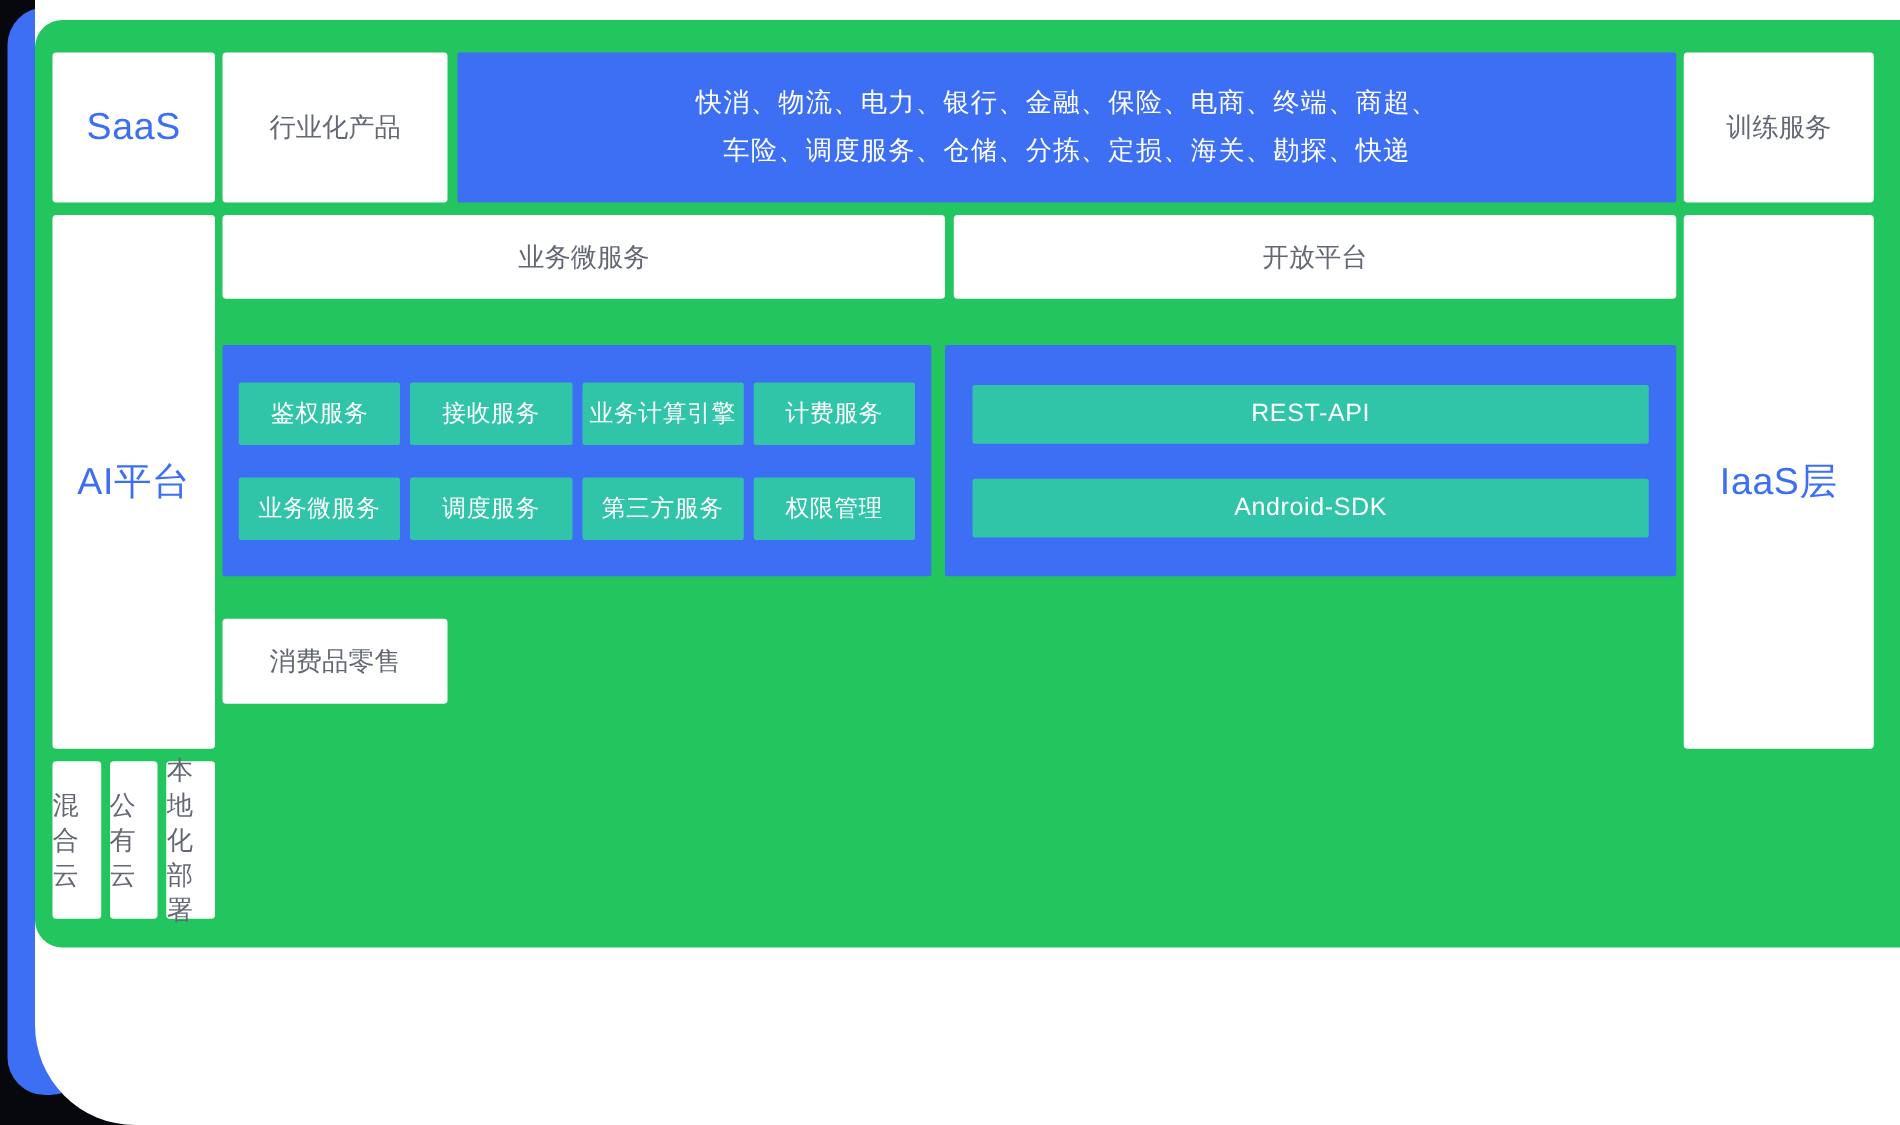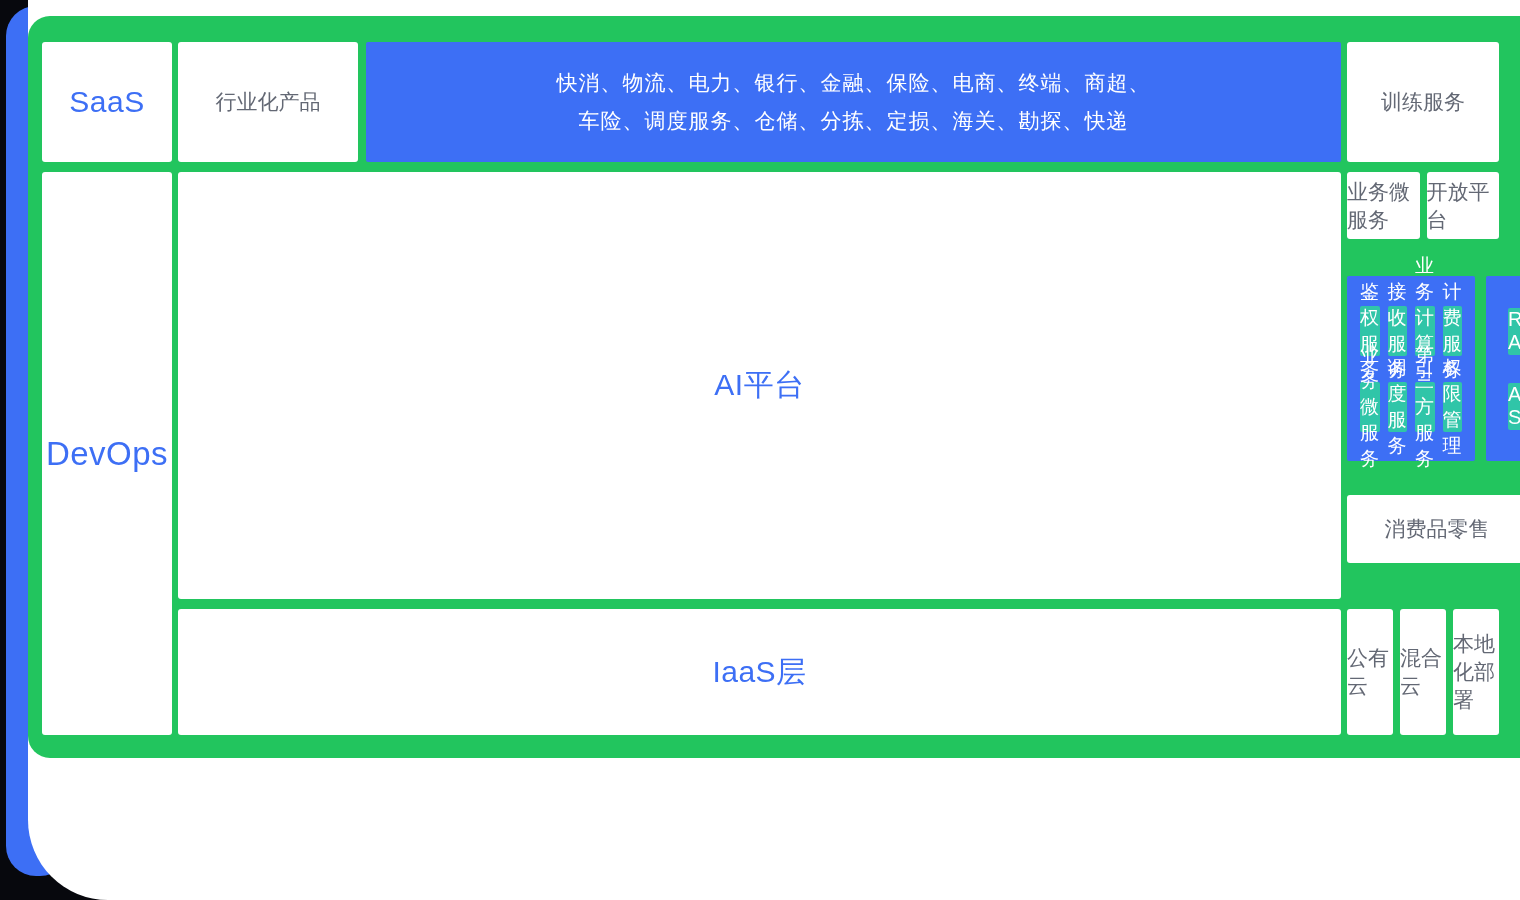--- a/index.html
+++ b/index.html
@@ -152,34 +152,31 @@
 
       <div class="training-row">
         <div class="box side-label">
           <span class="gray-label">消费品零售</span>
         </div>
 
       </div>
 
     </div>
 
-    <div class="box devops-box">
-      <span class="layer-label">DevOps</span>
-    </div>
 
     <div class="box">
       <span class="layer-label">IaaS层</span>
     </div>
 
     <div class="iaas-mid">
       <div class="box">
-        <span class="gray-label">公有云</span>
+        <span class="gray-label">混合云</span>
       </div>
       <div class="box">
-        <span class="gray-label">混合云</span>
+        <span class="gray-label">公有云</span>
       </div>
       <div class="box">
         <span class="gray-label">本地化部署</span>
       </div>
     </div>
 
   </div>
 </div>
 
 </body></html>

